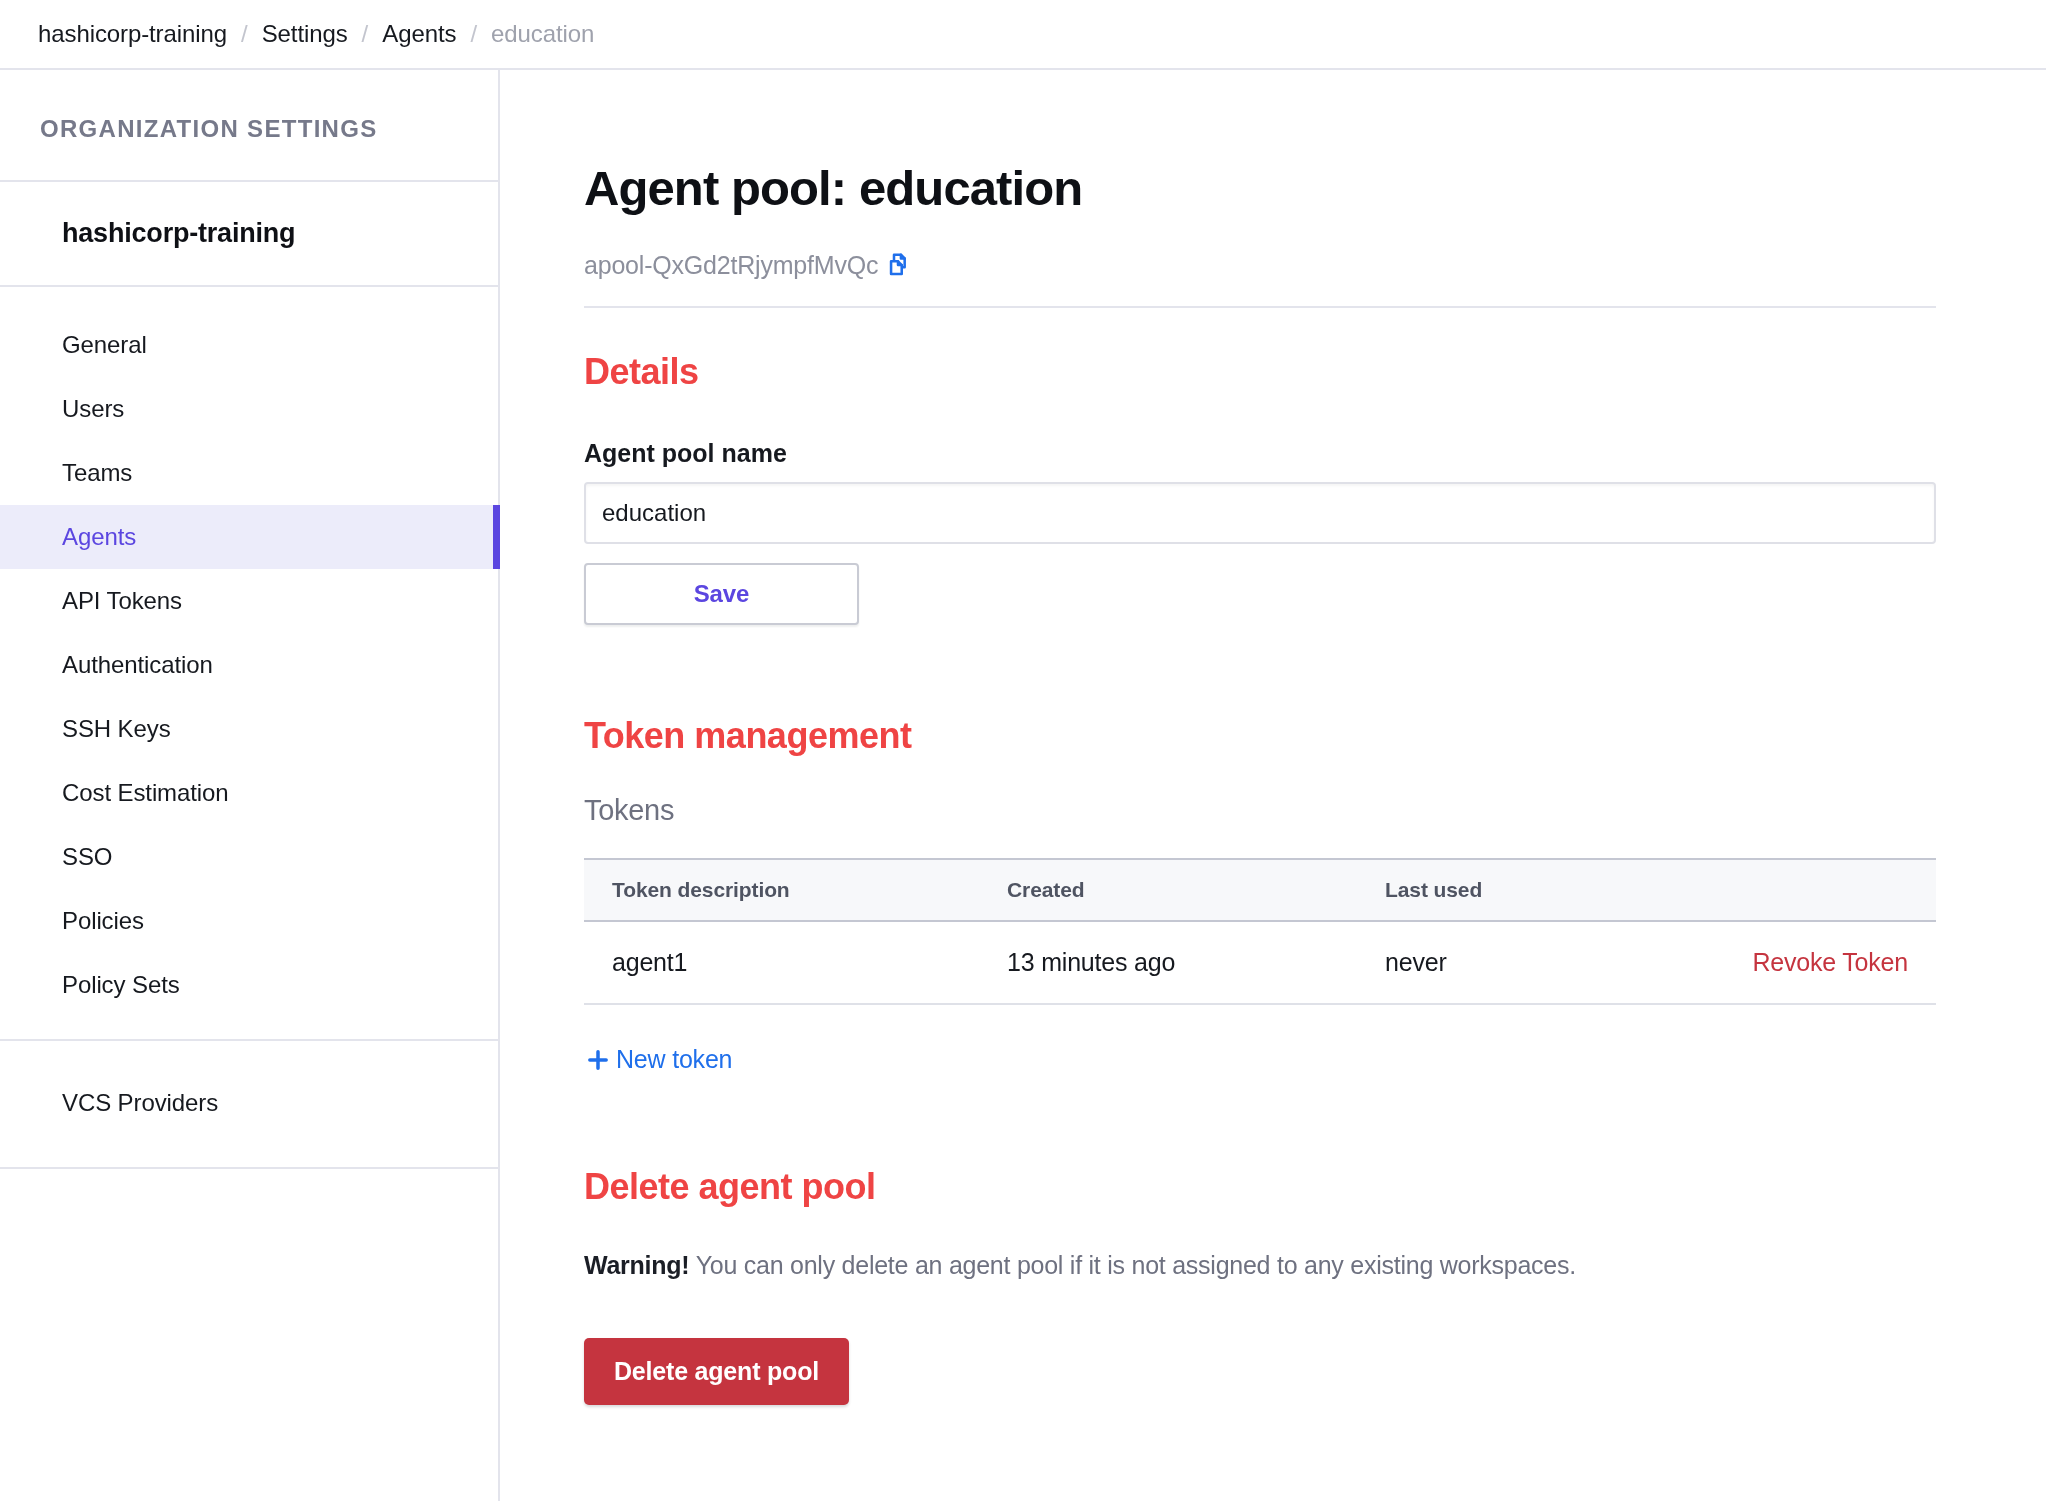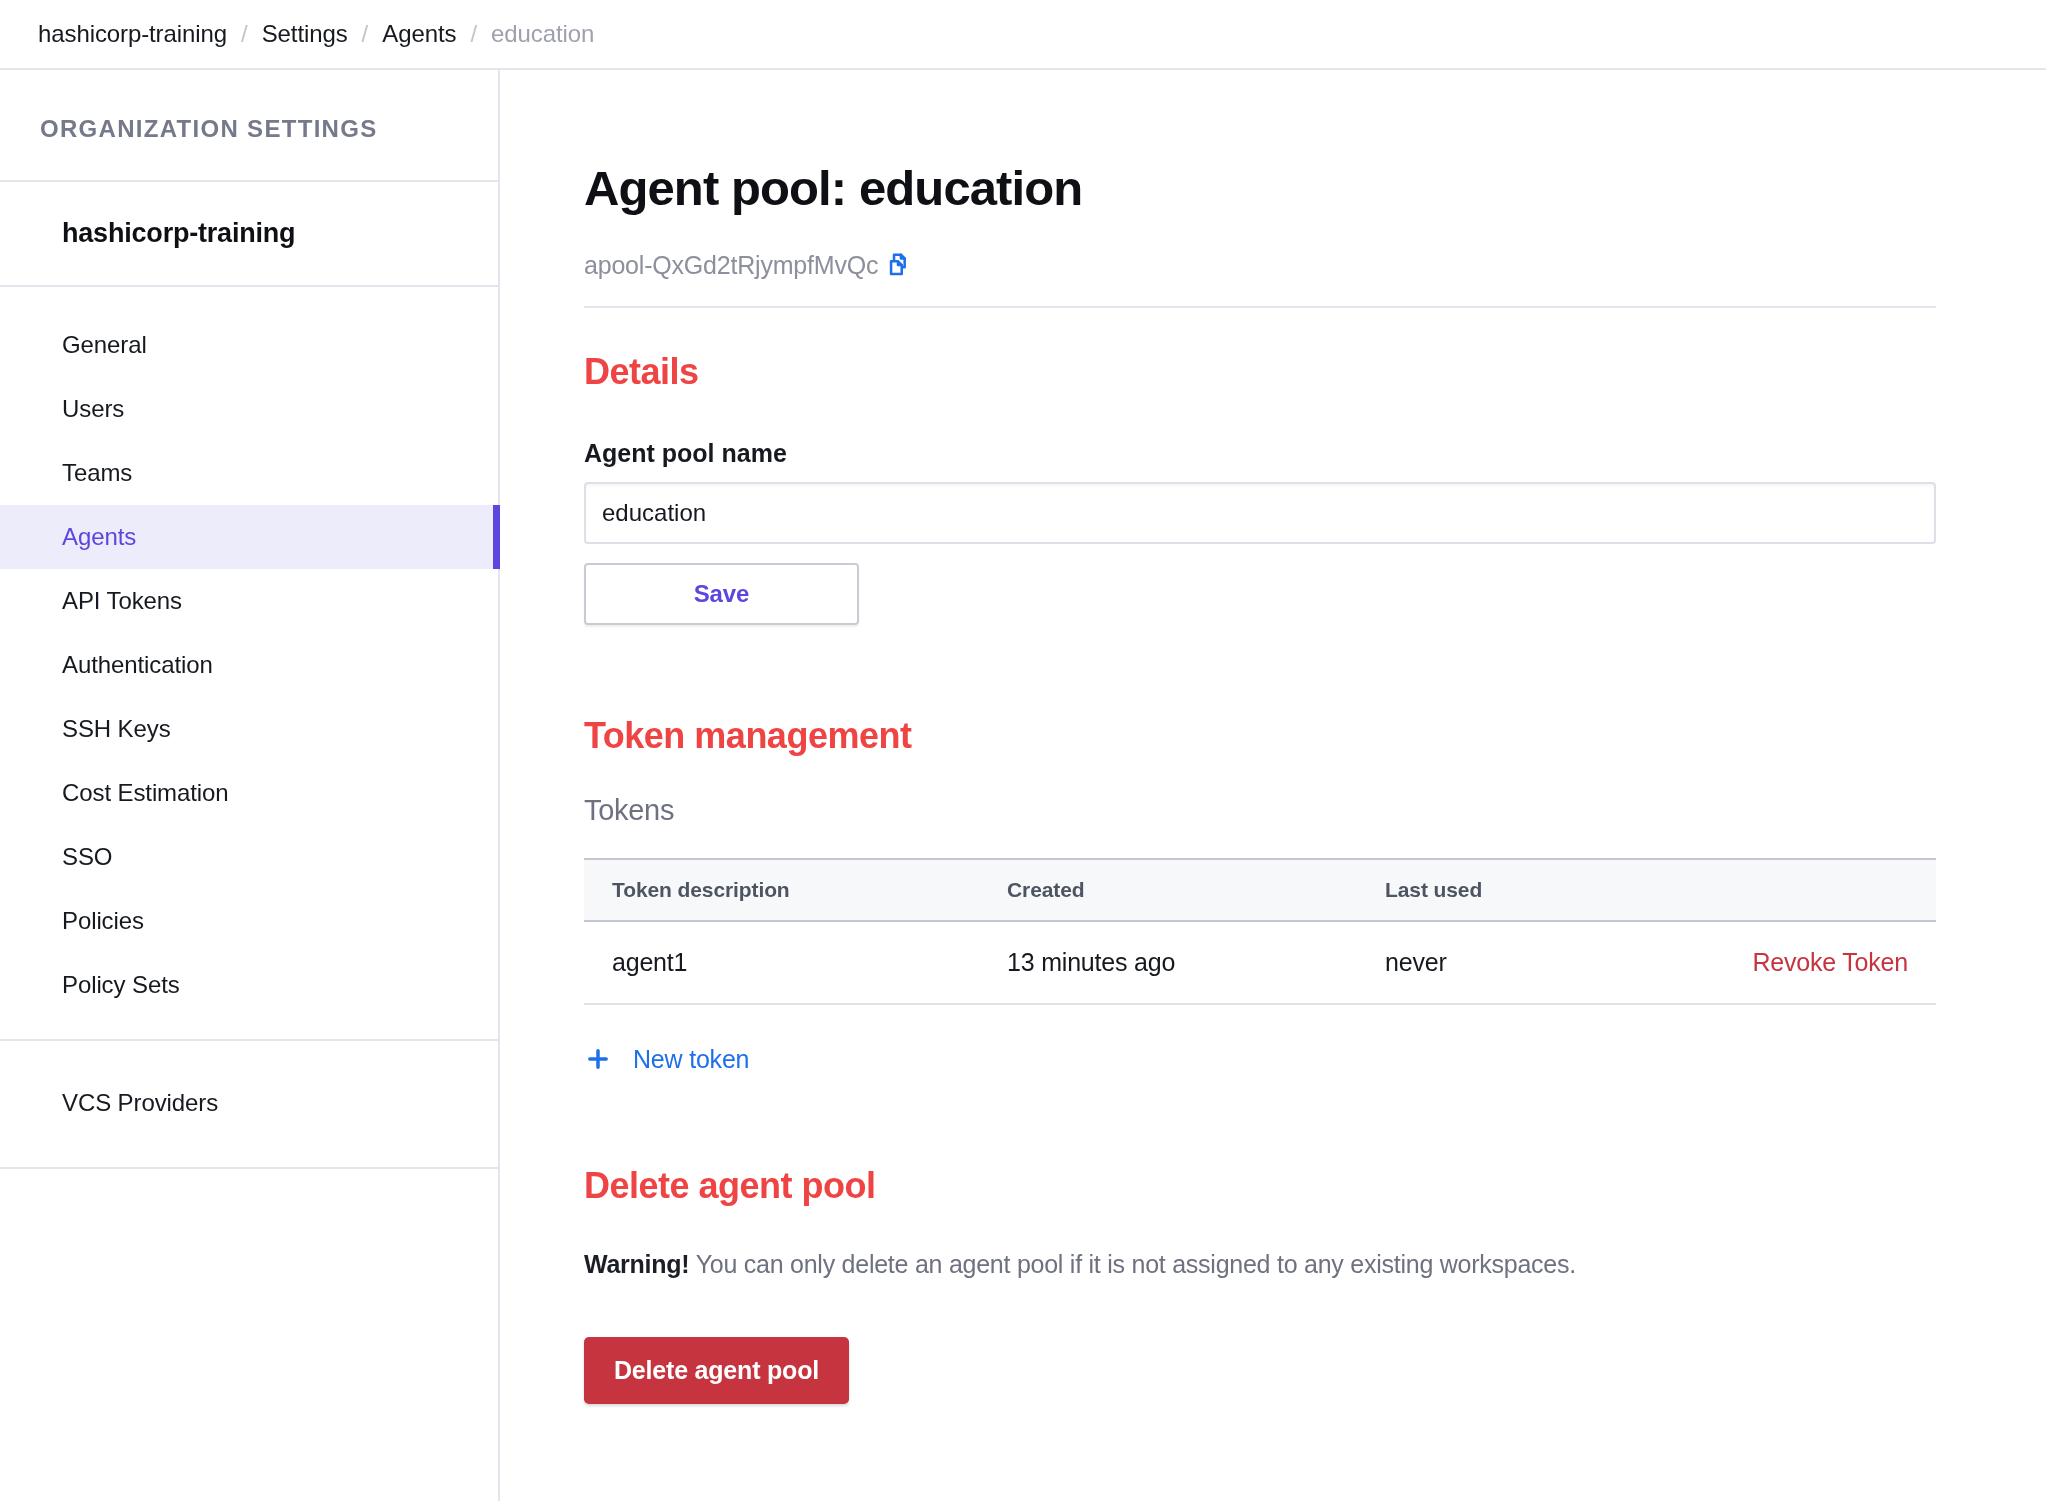--- a/index.html
+++ b/index.html
@@ -207,22 +207,22 @@
     text-decoration: none;
     cursor: pointer;
     font-size: 25px;
   }
   .col-desc { width: 395px; }
   .col-created { width: 378px; }
   .col-last { width: 380px; }
 
   .new-token {
     display: inline-flex;
-    align-items: flex-start;
-    gap: 21px;
+    align-items: flex-end;
+    gap: 4px;
     margin-top: 40px;
     color: #1f6feb;
     font-size: 25px;
     text-decoration: none;
     cursor: pointer;
     letter-spacing: -0.2px;
   }
   .plus-icon { line-height: 0; }
 
   .sect-title.delete { margin-top: 88px; }

